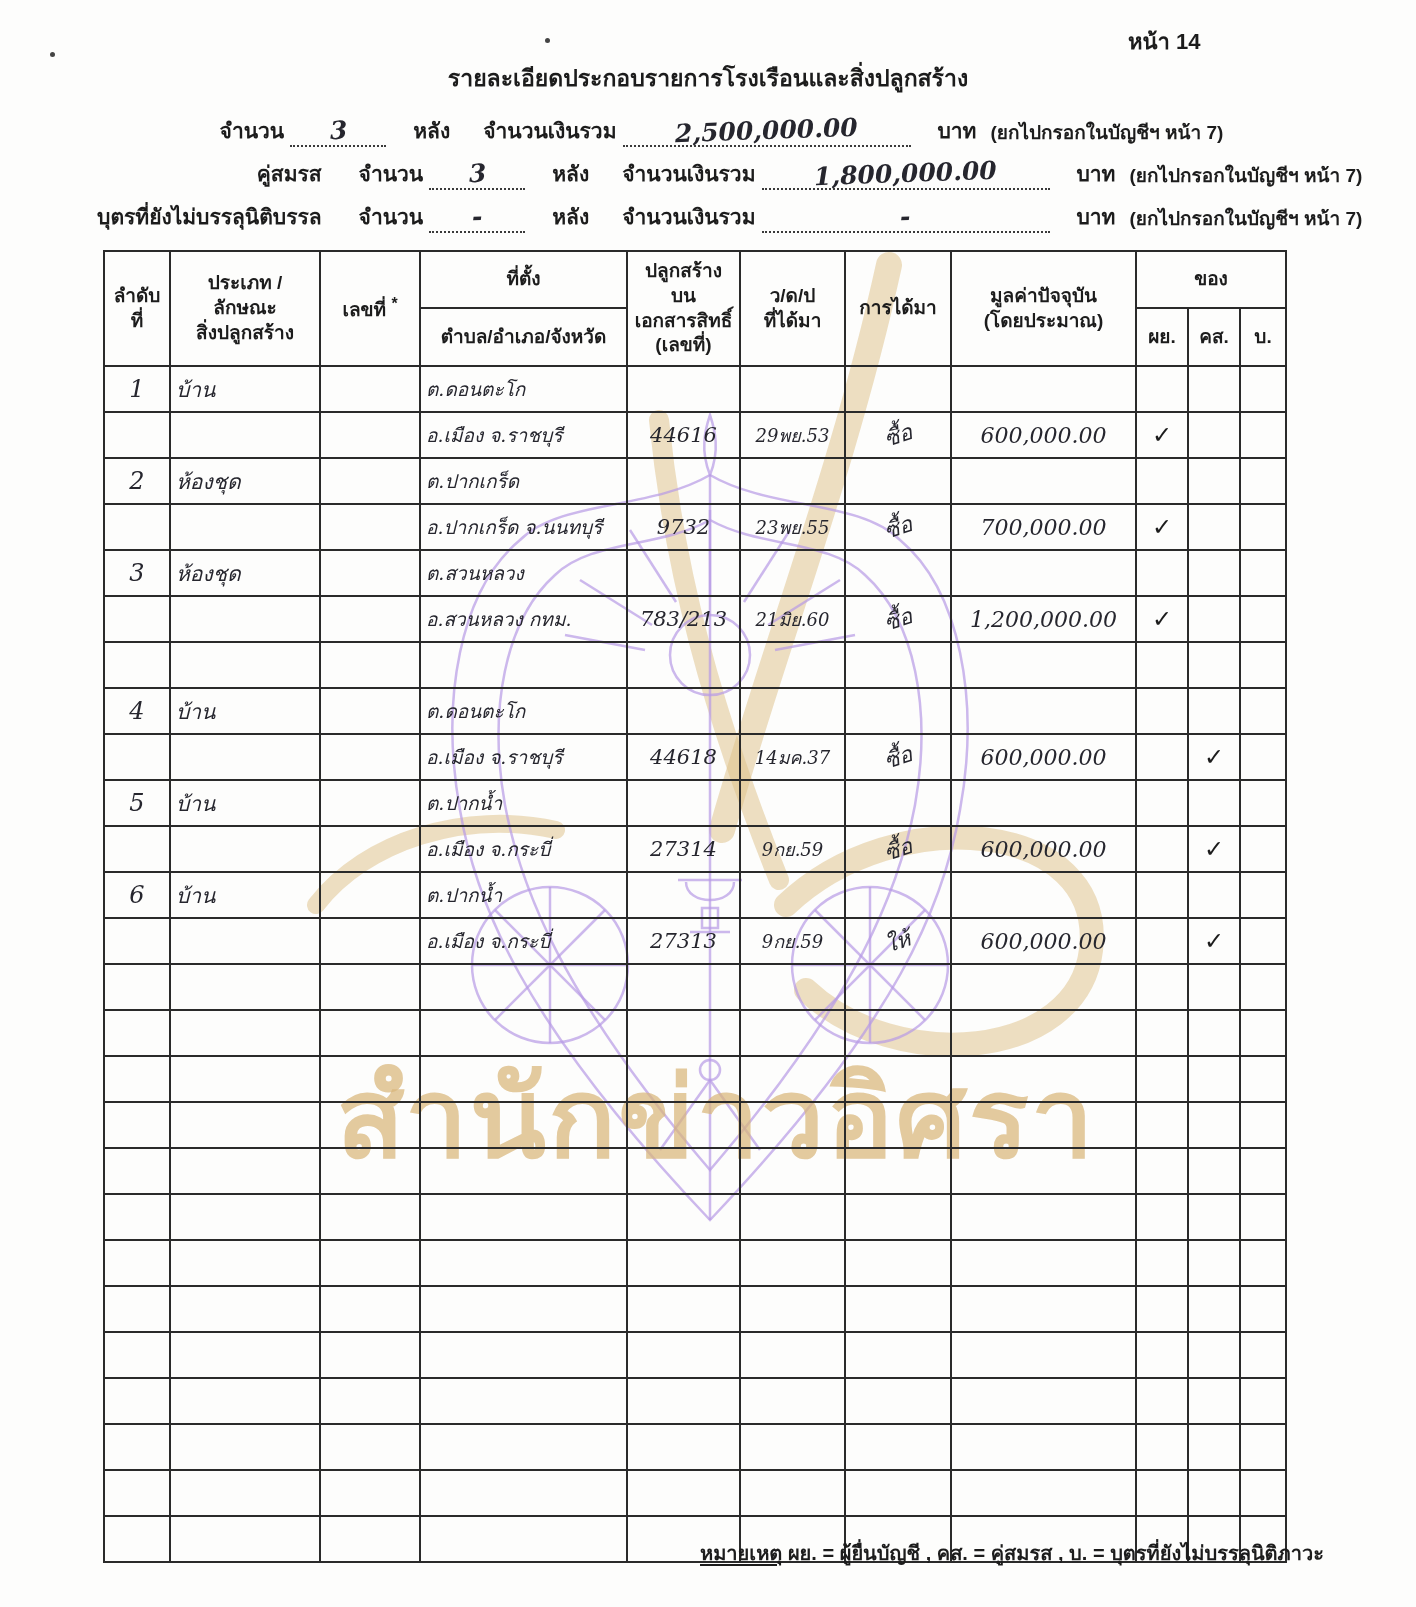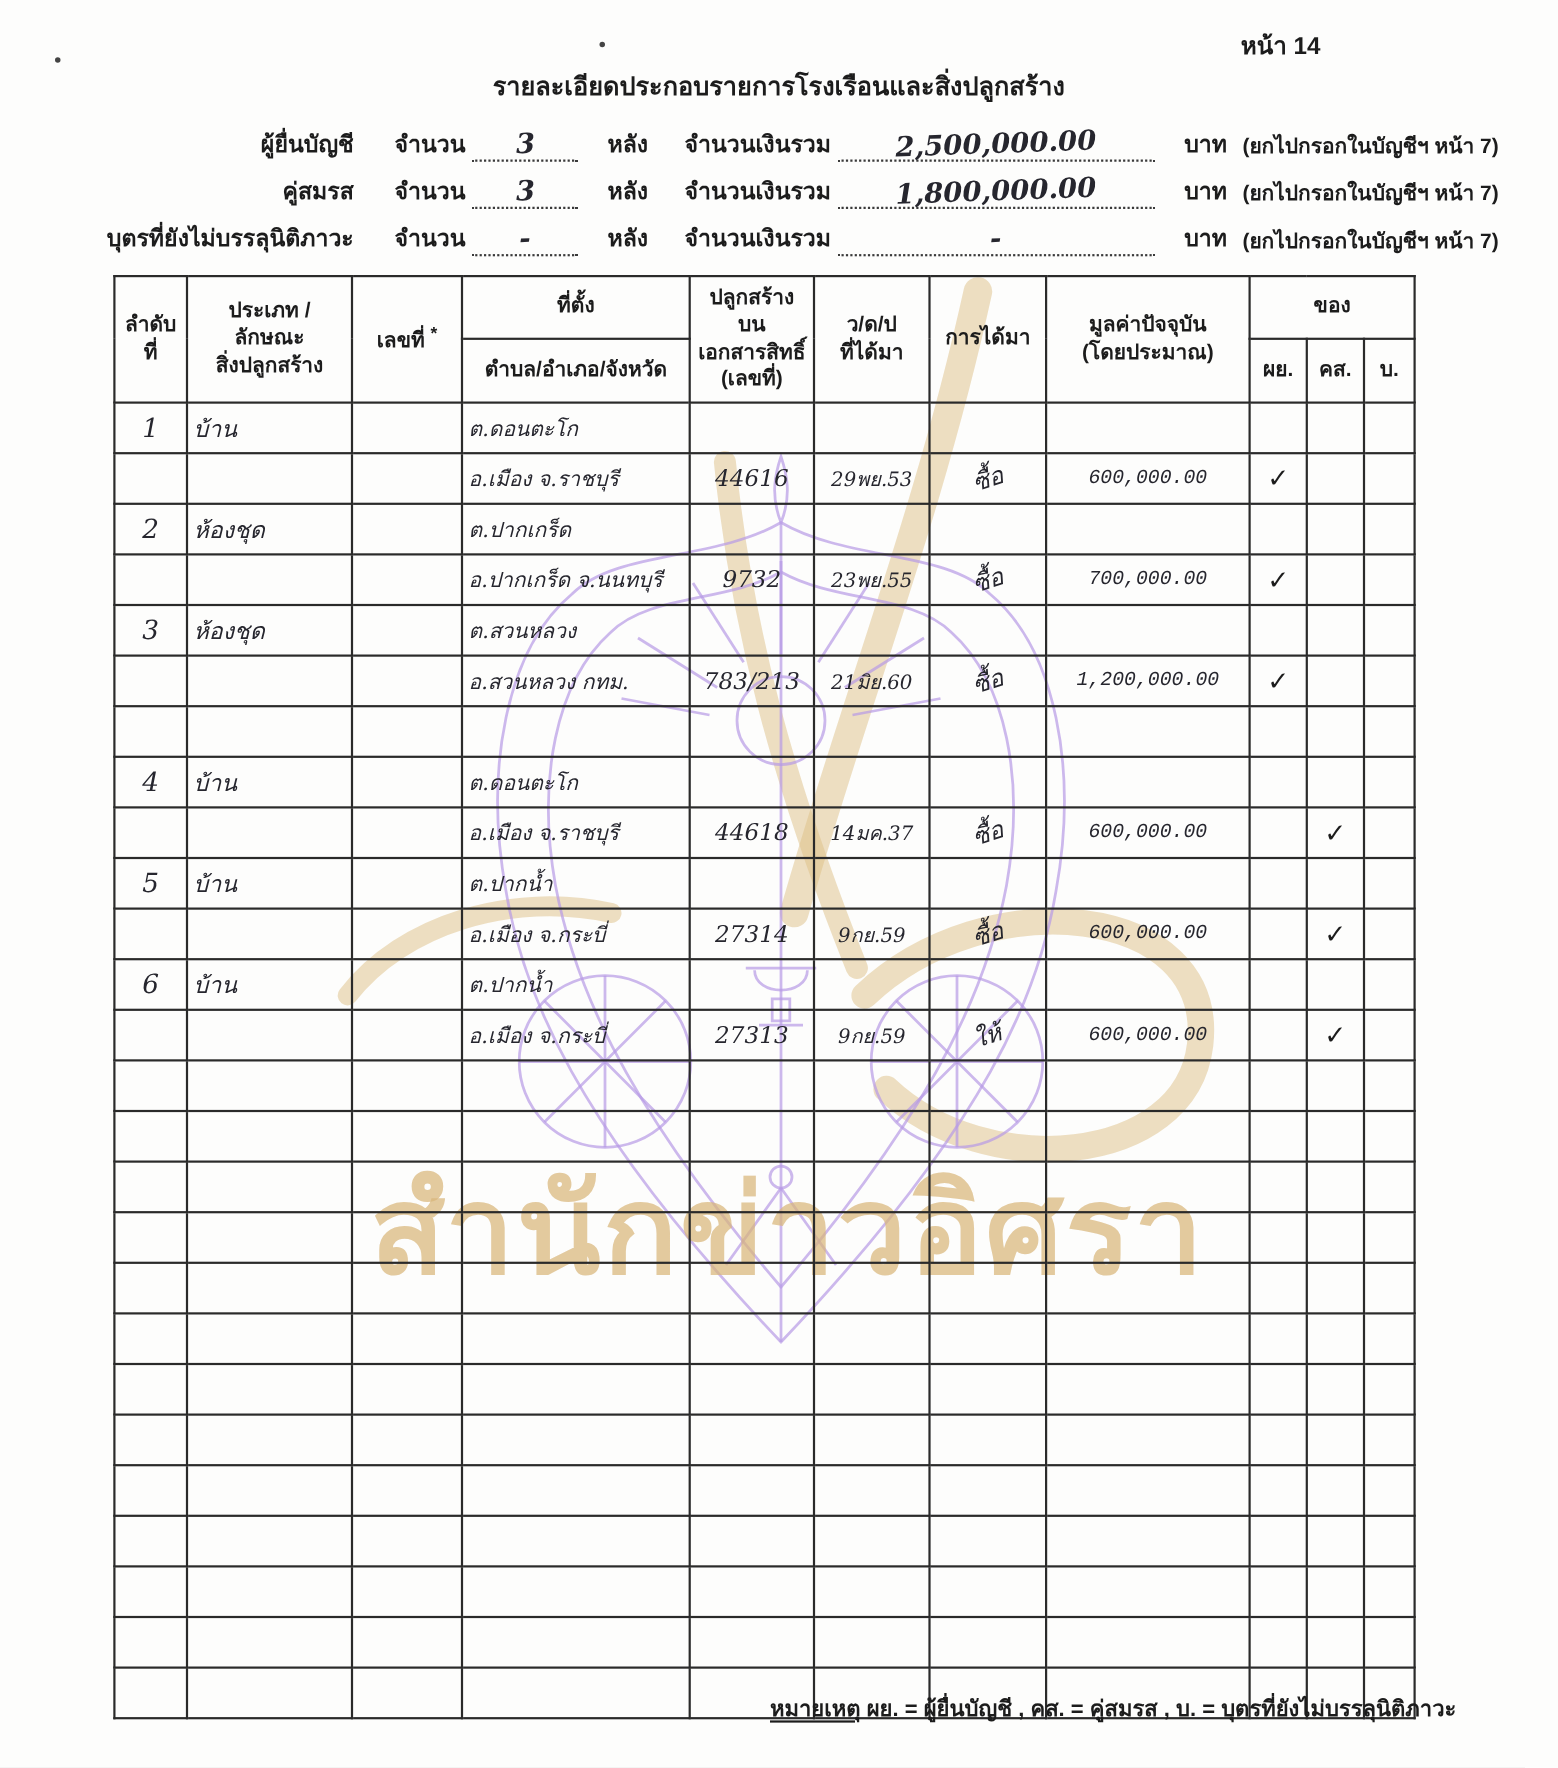--- a/index.html
+++ b/index.html
@@ -34,21 +34,21 @@
 
   
   table.main{position:absolute;left:103px;top:250px;width:1182px;border-collapse:collapse;table-layout:fixed;background:transparent;}
   table.main td,table.main th{border:2px solid #2a2a2a;padding:0 5px;overflow:hidden;}
   th.th{font-size:19px;font-weight:600;white-space:pre-line;text-align:center;line-height:1.3;vertical-align:middle;}
   tbody td{height:44px;font-size:20px;vertical-align:middle;}
   td.c{text-align:center;}
   td.seq{font-size:24px;text-align:center;}
   td.loc{font-size:19px;padding-left:8px;border-radius:16px;}
   td.sm{font-size:18px;}
-  td.val{font-size:18px;text-align:center;font-family:Liberation Mono, monospace;}
+  td.val{font-size:22px;text-align:center;}
   td.how{transform:rotate(0deg);}
   td .rot{display:inline-block;transform:rotate(-18deg);font-size:22px;}
   td.chk{font-size:24px;font-weight:bold;text-align:center;font-style:normal;}
 
   
   .footer{position:absolute;left:700px;top:1537px;font-size:20px;font-weight:700;}
   .footer .u{text-decoration:underline;text-underline-offset:4px;}
 
   .speck{position:absolute;width:5px;height:5px;border-radius:50%;background:#444;}
 </style>
@@ -100,41 +100,40 @@
 
   <div class="content">
     <div class="speck" style="left:50px;top:52px;"></div>
     <div class="speck" style="left:545px;top:38px;"></div>
 
     <div class="pageno">หน้า 14</div>
     <div class="title">รายละเอียดประกอบรายการโรงเรือนและสิ่งปลูกสร้าง</div>
 
     <div class="summary">
       <div class="sumrow">
-        <span class="lbl">ผู้ยื่นบัญชี</span>
         <span class="plain">จำนวน</span>
         <span class="dotline dl-count"><span class="hw hw-big">3</span></span>
         <span class="plain">หลัง</span>
         <span class="plain">จำนวนเงินรวม</span>
         <span class="dotline dl-total"><span class="hw hw-big">2,500,000.00</span></span>
         <span class="plain">บาท</span>
         <span class="note">(ยกไปกรอกในบัญชีฯ หน้า 7)</span>
       </div>
       <div class="sumrow">
         <span class="lbl">คู่สมรส</span>
         <span class="plain">จำนวน</span>
         <span class="dotline dl-count"><span class="hw hw-big">3</span></span>
         <span class="plain">หลัง</span>
         <span class="plain">จำนวนเงินรวม</span>
         <span class="dotline dl-total"><span class="hw hw-big">1,800,000.00</span></span>
         <span class="plain">บาท</span>
         <span class="note">(ยกไปกรอกในบัญชีฯ หน้า 7)</span>
       </div>
       <div class="sumrow">
-        <span class="lbl">บุตรที่ยังไม่บรรลุนิติภาวะ</span>
+        <span class="lbl">บุตรที่ยังไม่บรรลุนิติบรรล</span>
         <span class="plain">จำนวน</span>
         <span class="dotline dl-count"><span class="hw hw-big">-</span></span>
         <span class="plain">หลัง</span>
         <span class="plain">จำนวนเงินรวม</span>
         <span class="dotline dl-total"><span class="hw hw-big">-</span></span>
         <span class="plain">บาท</span>
         <span class="note">(ยกไปกรอกในบัญชีฯ หน้า 7)</span>
       </div>
     </div>
 

